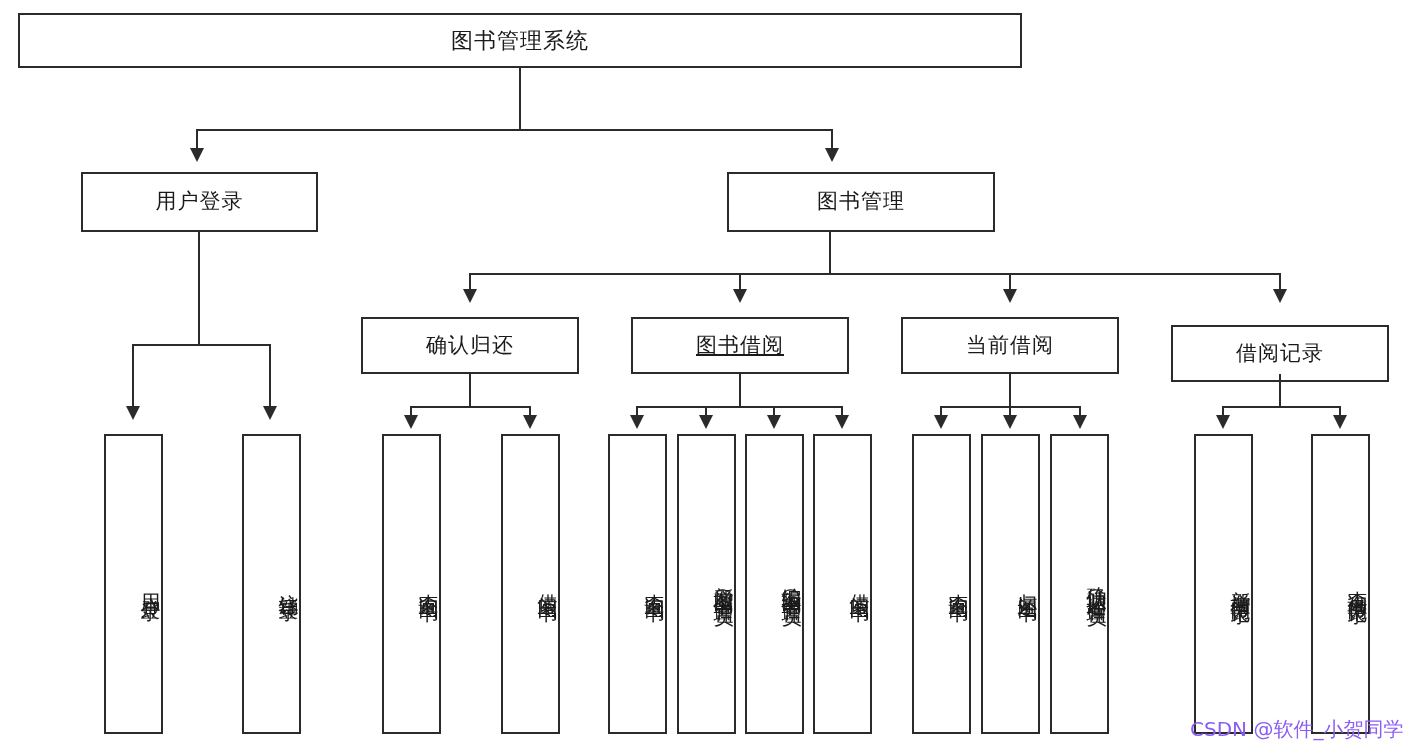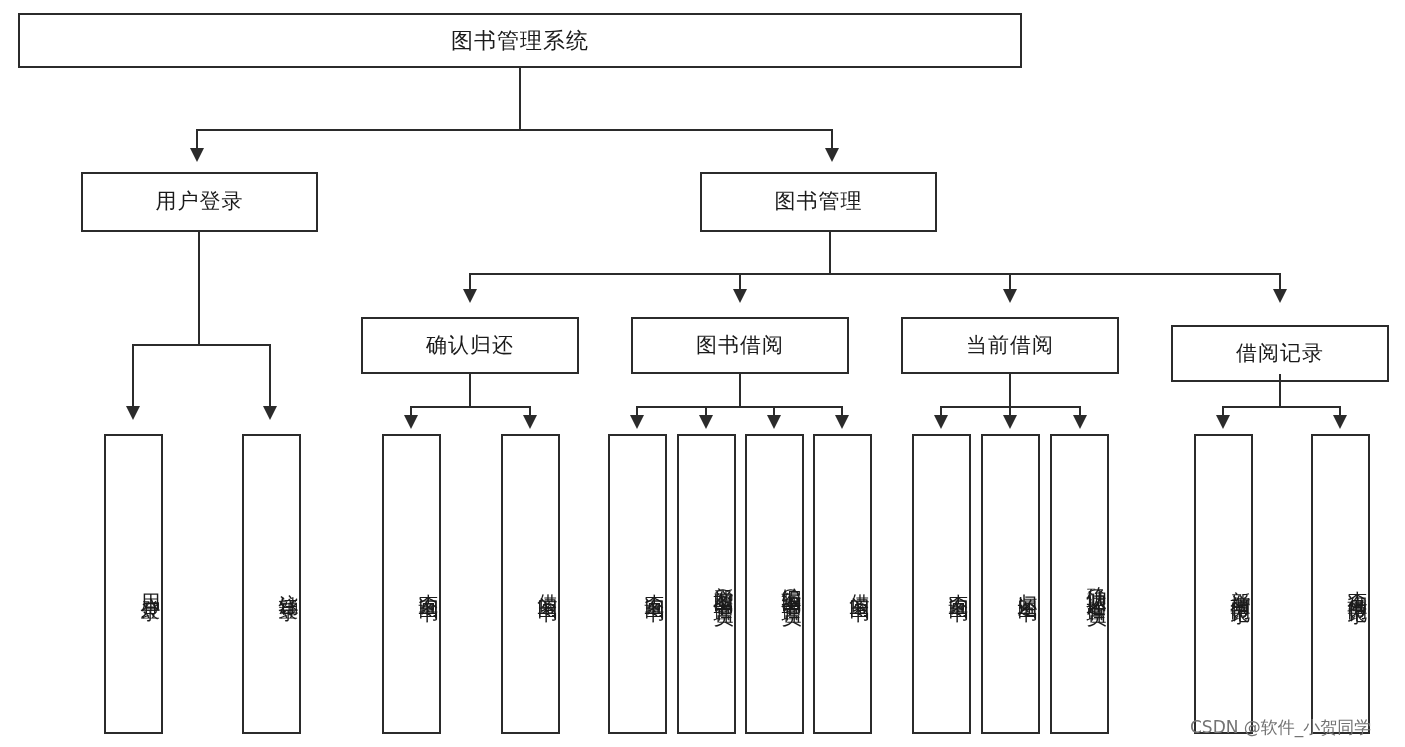--- a/index.html
+++ b/index.html
@@ -66,22 +66,22 @@
     position: absolute;
     width: 0;
     height: 0;
     border-left: 7px solid transparent;
     border-right: 7px solid transparent;
     border-top: 14px solid #2b2b2b;
   }
   
   .watermark {
     position: absolute;
-    font-size: 17px;
-    color: #737373;
+    font-size: 20px;
+    color: #8b5cf6;
     white-space: nowrap;
     user-select: none;
     font-family: "DejaVu Sans", "Liberation Sans", sans-serif;
   }
 </style>
 </head>
 <body>
 
 <div id="canvas">
 
@@ -94,21 +94,21 @@
   <div class="edge hline" style="left:196px; top:129px; width:637px; height:2px;"></div>
 
   <div class="edge vline" style="left:196px; top:129px; width:2px; height:22px;"></div>
   <div class="arrow" style="left:190px; top:148px;"></div>
   <div class="edge vline" style="left:831px; top:129px; width:2px; height:22px;"></div>
   <div class="arrow" style="left:825px; top:148px;"></div>
 
   <div class="node h" style="left:81px; top:172px; width:237px; height:60px;">
     <span>用户登录</span>
   </div>
-  <div class="node h" style="left:700px; top:172px; width:237px; height:60px;">
+  <div class="node h" style="left:727px; top:172px; width:268px; height:60px;">
     <span>图书管理</span>
   </div>
 
   <div class="edge vline" style="left:198px; top:232px; width:2px; height:113px;"></div>
   <div class="edge hline" style="left:132px; top:344px; width:137px; height:2px;"></div>
   <div class="edge vline" style="left:132px; top:344px; width:2px; height:65px;"></div>
   <div class="arrow" style="left:126px; top:406px;"></div>
   <div class="edge vline" style="left:269px; top:344px; width:2px; height:65px;"></div>
   <div class="arrow" style="left:263px; top:406px;"></div>
 
@@ -126,21 +126,21 @@
   <div class="edge vline" style="left:739px; top:273px; width:2px; height:18px;"></div>
   <div class="arrow" style="left:733px; top:289px;"></div>
   <div class="edge vline" style="left:1009px; top:273px; width:2px; height:18px;"></div>
   <div class="arrow" style="left:1003px; top:289px;"></div>
   <div class="edge vline" style="left:1279px; top:273px; width:2px; height:18px;"></div>
   <div class="arrow" style="left:1273px; top:289px;"></div>
 
   <div class="node h" style="left:361px; top:317px; width:218px; height:57px;">
     <span>确认归还</span>
   </div>
-  <div class="node h" style="left:631px; top:317px; width:218px; height:57px;">
+  <div class="node h" style="left:631px; top:317px; width:218px; height:57px;text-decoration:underline;">
     <span>图书借阅</span>
   </div>
   <div class="node h" style="left:901px; top:317px; width:218px; height:57px;">
     <span>当前借阅</span>
   </div>
   <div class="node h" style="left:1171px; top:317px; width:218px; height:57px;margin-top:8px;">
     <span>借阅记录</span>
   </div>
 
   <div class="edge vline" style="left:469px; top:374px; width:2px; height:33px;"></div>

